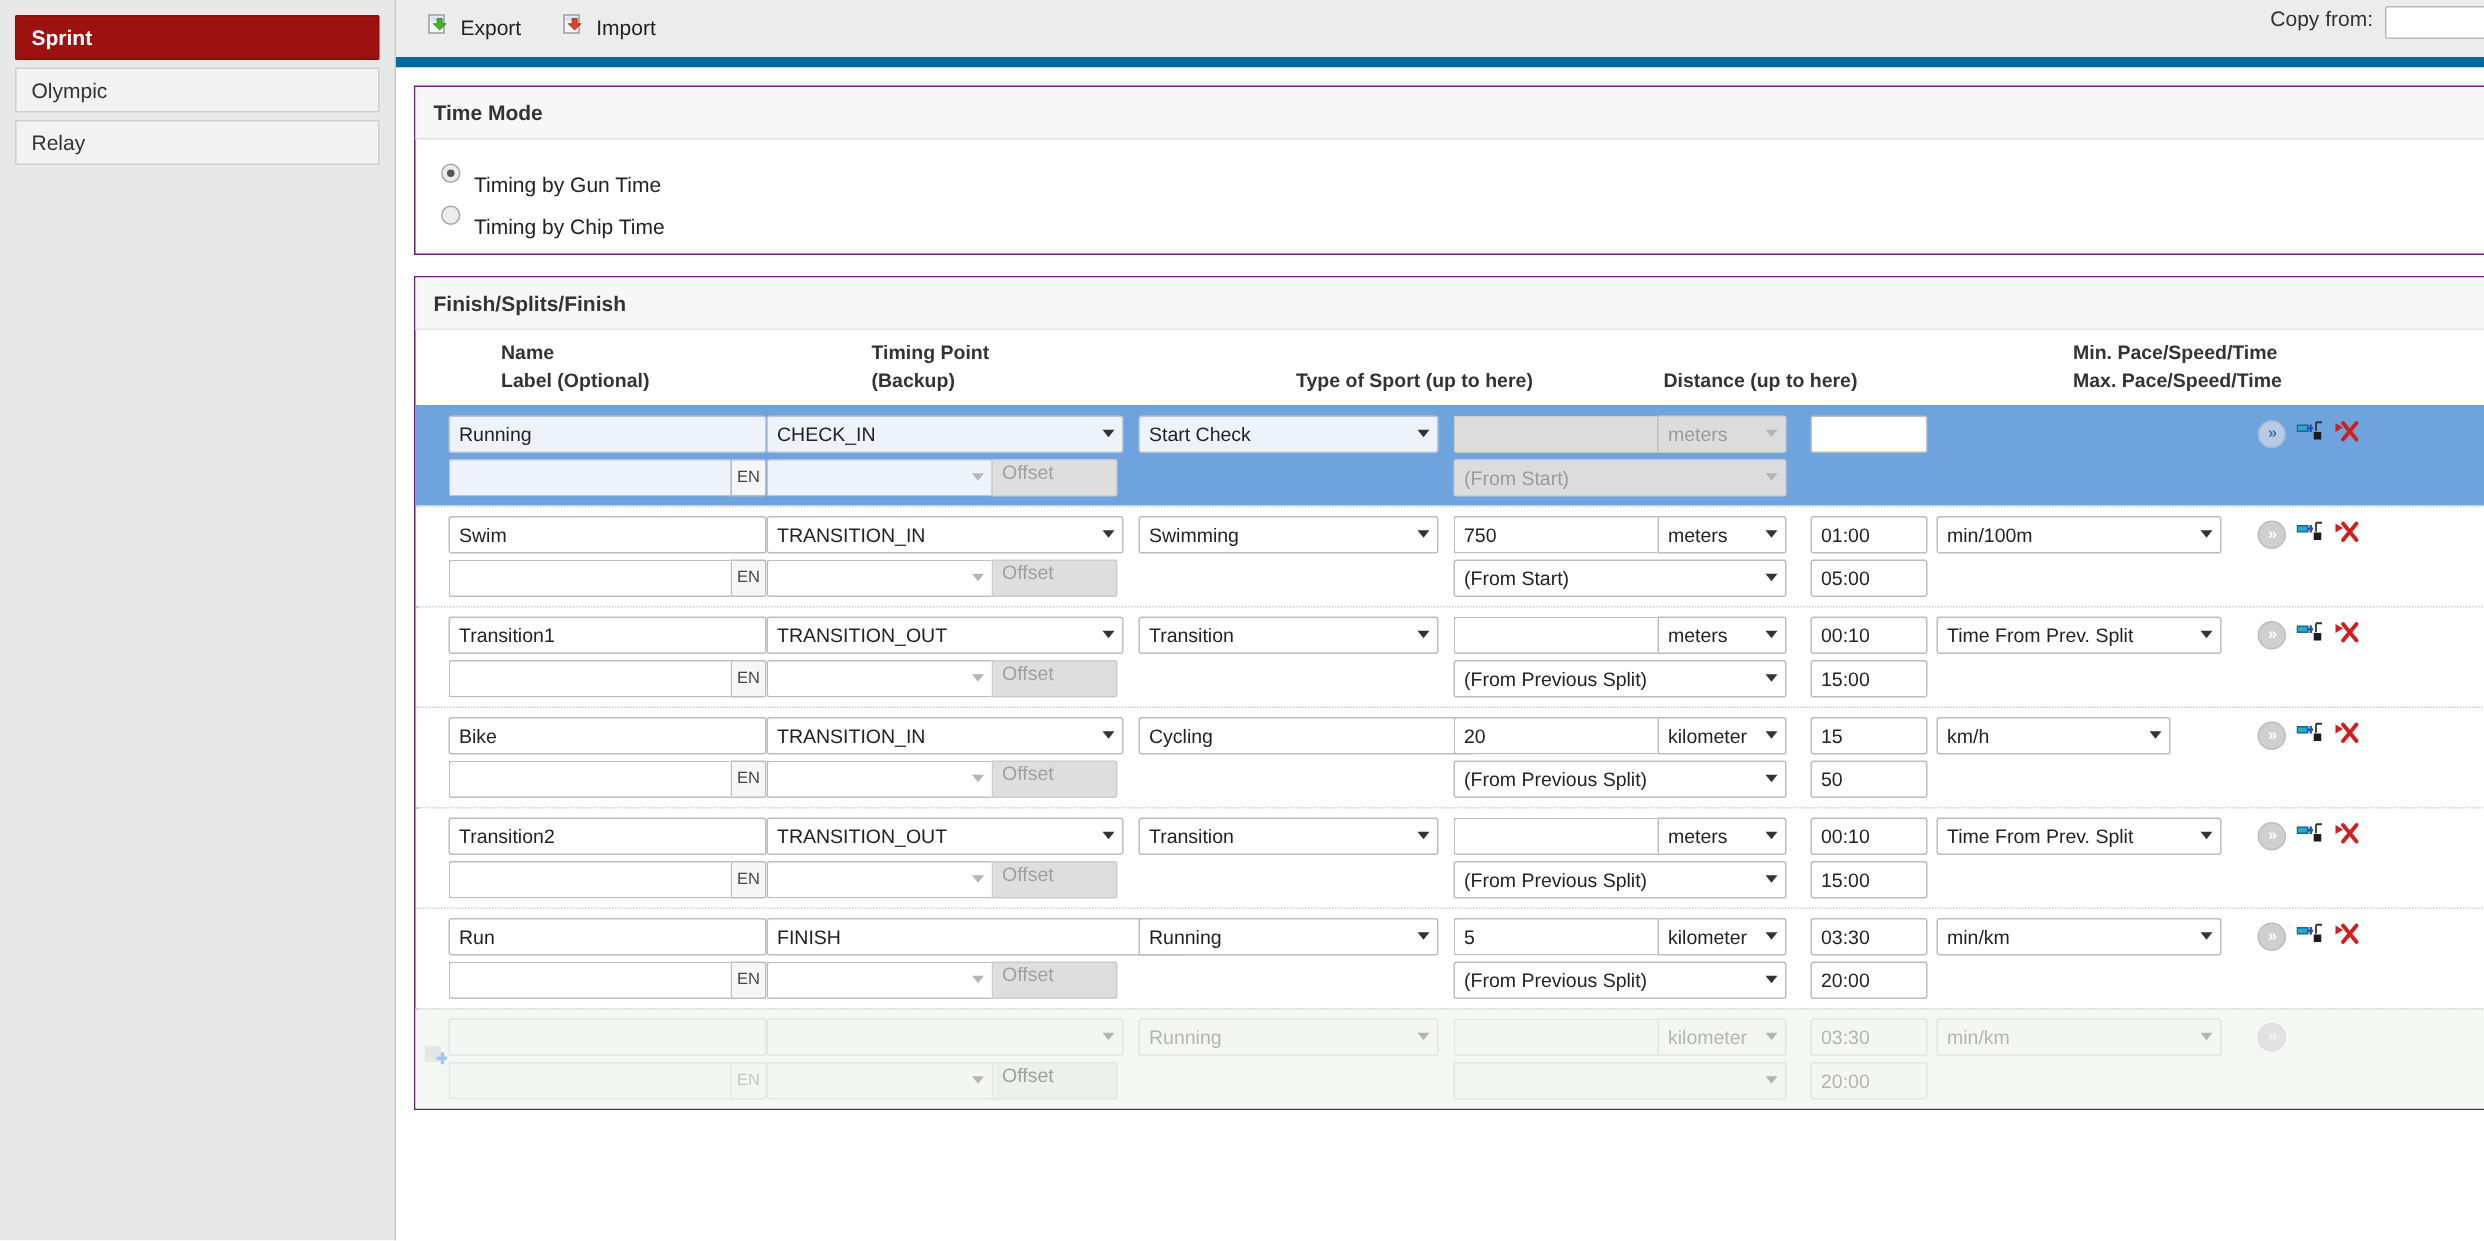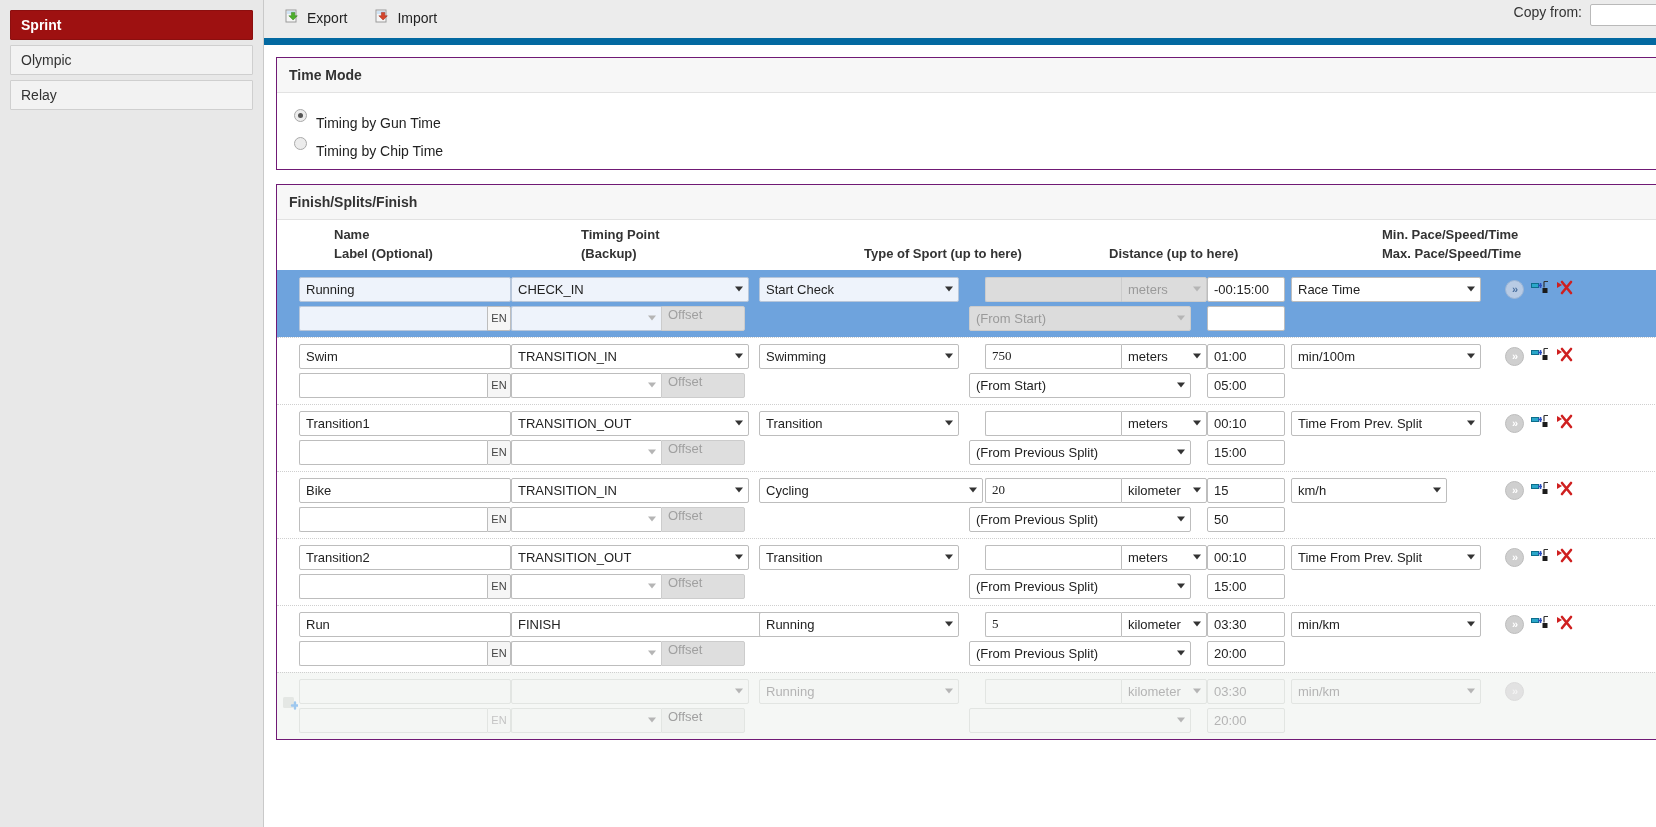--- a/index.html
+++ b/index.html
@@ -154,22 +154,22 @@
   .tp-wrap .sel.backup { width: 150px; border-radius: 2px 0 0 2px; border-right: none; }
   .offset {
     width: 84px; height: 25px;
     border: 1px solid #cccccc; background: #dedede;
     color: #a3a3a3; font-size: 13px;
     display: flex; padding: 0 6px;
     border-radius: 0 2px 2px 0;
   }
   .offset.dis2 { background: #eef0ee; border-color: #e2e5e2; color: #c0c0c0; }
 
-  .dist-wrap { display: flex; justify-content: flex-end; }
-  .dist-wrap .inp.val { width: 136px; border-radius: 2px 0 0 2px; border-right: none; font-family: Liberation Serif, serif; }
+  .dist-wrap { display: flex; }
+  .dist-wrap .inp.val { width: 136px; border-radius: 2px 0 0 2px; border-right: none; }
   .dist-wrap .sel.unit { width: 86px; border-radius: 0 2px 2px 0; }
 
   
   .actions {
     display: flex; align-items: center; gap: 7px;
     padding-top: 3px; margin-left: 8px;
   }
   .ic { width: 18px; height: 18px; display: block; }
   .ic-circle {
     width: 19px; height: 19px; border-radius: 50%;
@@ -289,24 +289,20 @@
                 <div class="sel hl" style="width:200px">Start Check<span class="caret"></span></div>
               </div>
               <div class="cell c-dist">
                 <div class="dist-wrap">
                   <div class="inp val dis"></div>
                   <div class="sel unit dis">meters<span class="caret light"></span></div>
                 </div>
                 <div class="sel dis" style="width:222px">(From Start)<span class="caret light"></span></div>
               </div>
               <div class="cell c-pace">
-                <div style="display:flex;gap:6px">
-                  <div class="inp" style="width:78px">-00:15:00</div>
-                  <div class="sel" style="width:190px">Race Time<span class="caret"></span></div>
-                </div>
                 <div class="inp" style="width:78px"></div>
               </div>
               <div class="actions">
                 <span class="ic-circle on-sel">»</span>
                 <span class="ic"><svg width="18" height="16" viewBox="0 0 18 16">
                     <rect x="0.5" y="3.5" width="7" height="4" fill="#2aa7c9" stroke="#0d6e8c"></rect>
                     <path d="M7 5.5h4M9.5 3v5" stroke="#2b4ec0" stroke-width="1.6"></path>
                     <path d="M13 1.5h4M13 1.5v6" stroke="#333" stroke-width="1.2" fill="none"></path>
                     <rect x="11.5" y="8" width="5" height="5" fill="#1b1b1b"></rect>
                   </svg></span>

